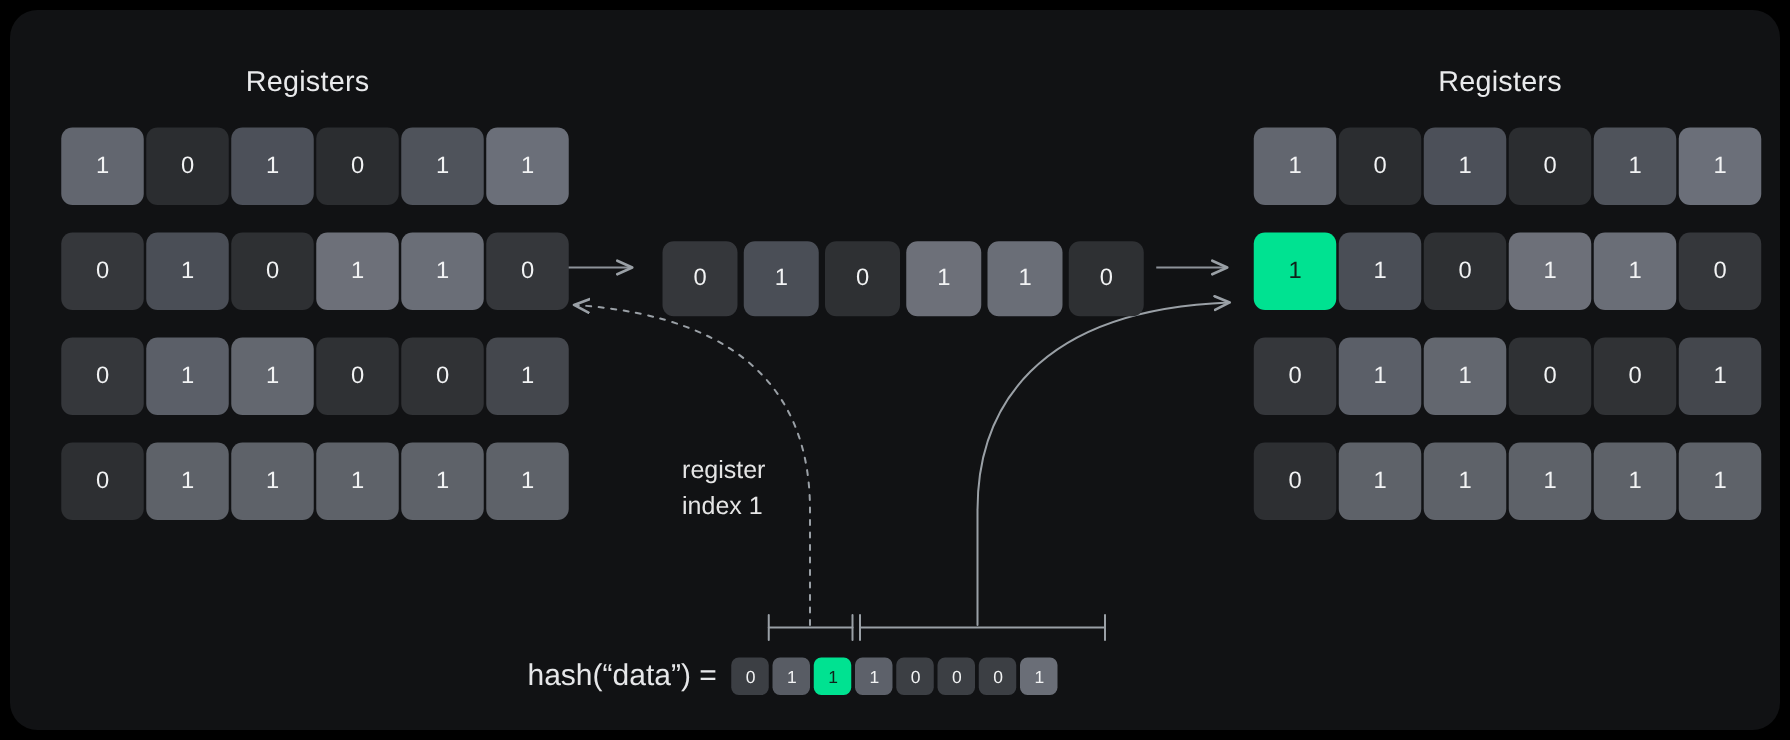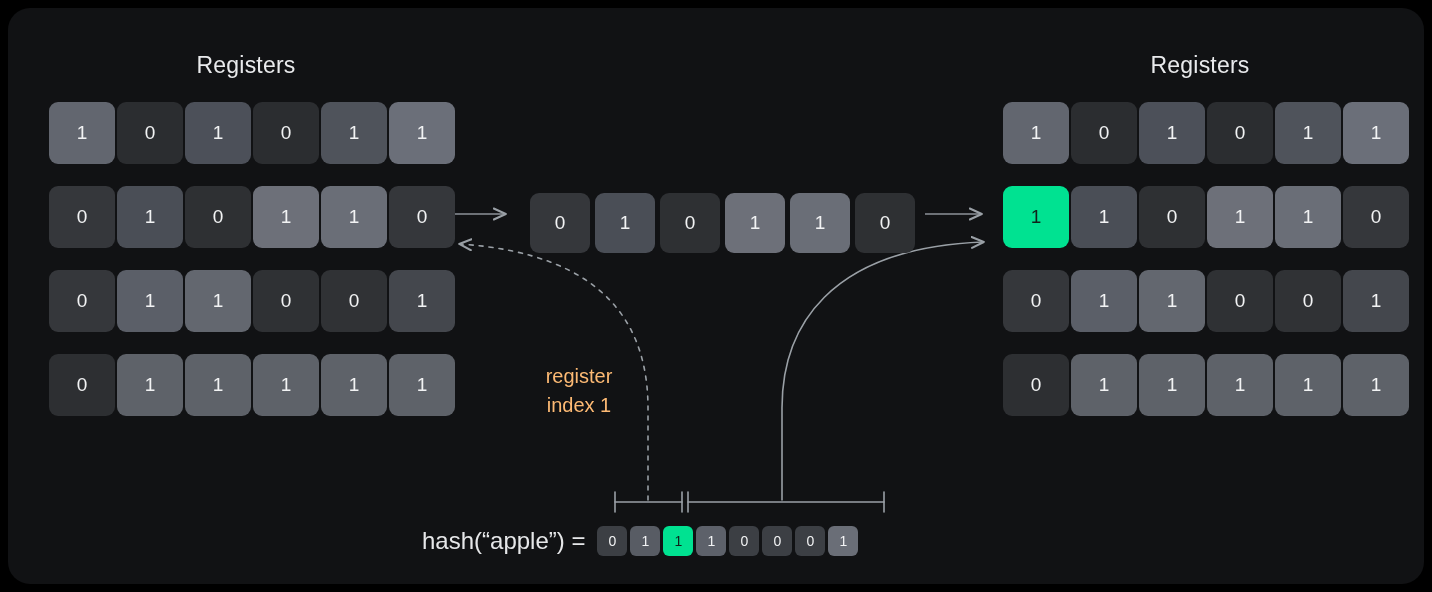--- a/index.html
+++ b/index.html
@@ -82,22 +82,22 @@
     height: 60px;
     margin-right: 5px;
     border-radius: 9px;
   }
 
   
   .curve-label {
     position: absolute;
     font-size: 20px;
     line-height: 29px;
-    color: #fdba74;
-    text-align: center;
+    color: #e5e5e5;
+    text-align: left;
     white-space: pre-line;
     transform: translateX(-50%);
   }
   #label-index  { left: 571px; top: 354px; }
   #label-aggr   { left: 855px; top: 354px; }
 
   
   #hash-area {
     position: absolute;
     left: 414px;
@@ -251,21 +251,21 @@
         <div class="cell" style="background: rgb(46, 48, 51);">0</div>
         <div class="cell" style="background: rgb(109, 112, 121);">1</div>
         <div class="cell" style="background: rgb(106, 110, 119);">1</div>
         <div class="cell last" style="background: rgb(46, 48, 51);">0</div>
       </div>
 
     <div class="curve-label" id="label-index">register
 index 1</div>
 
     <div id="hash-area">
-      <div id="hash-label">hash(“apple”) =</div>
+      <div id="hash-label">hash(“data”) =</div>
       <div id="hash-cells">
           <div class="cell" style="background: rgb(60, 63, 68);">0</div>
           <div class="cell" style="background: rgb(88, 92, 100);">1</div>
           <div class="cell hl" style="background: rgb(0, 226, 145);">1</div>
           <div class="cell" style="background: rgb(93, 97, 106);">1</div>
           <div class="cell" style="background: rgb(60, 63, 68);">0</div>
           <div class="cell" style="background: rgb(60, 63, 68);">0</div>
           <div class="cell" style="background: rgb(60, 63, 68);">0</div>
           <div class="cell last" style="background: rgb(106, 110, 119);">1</div>
         </div>

